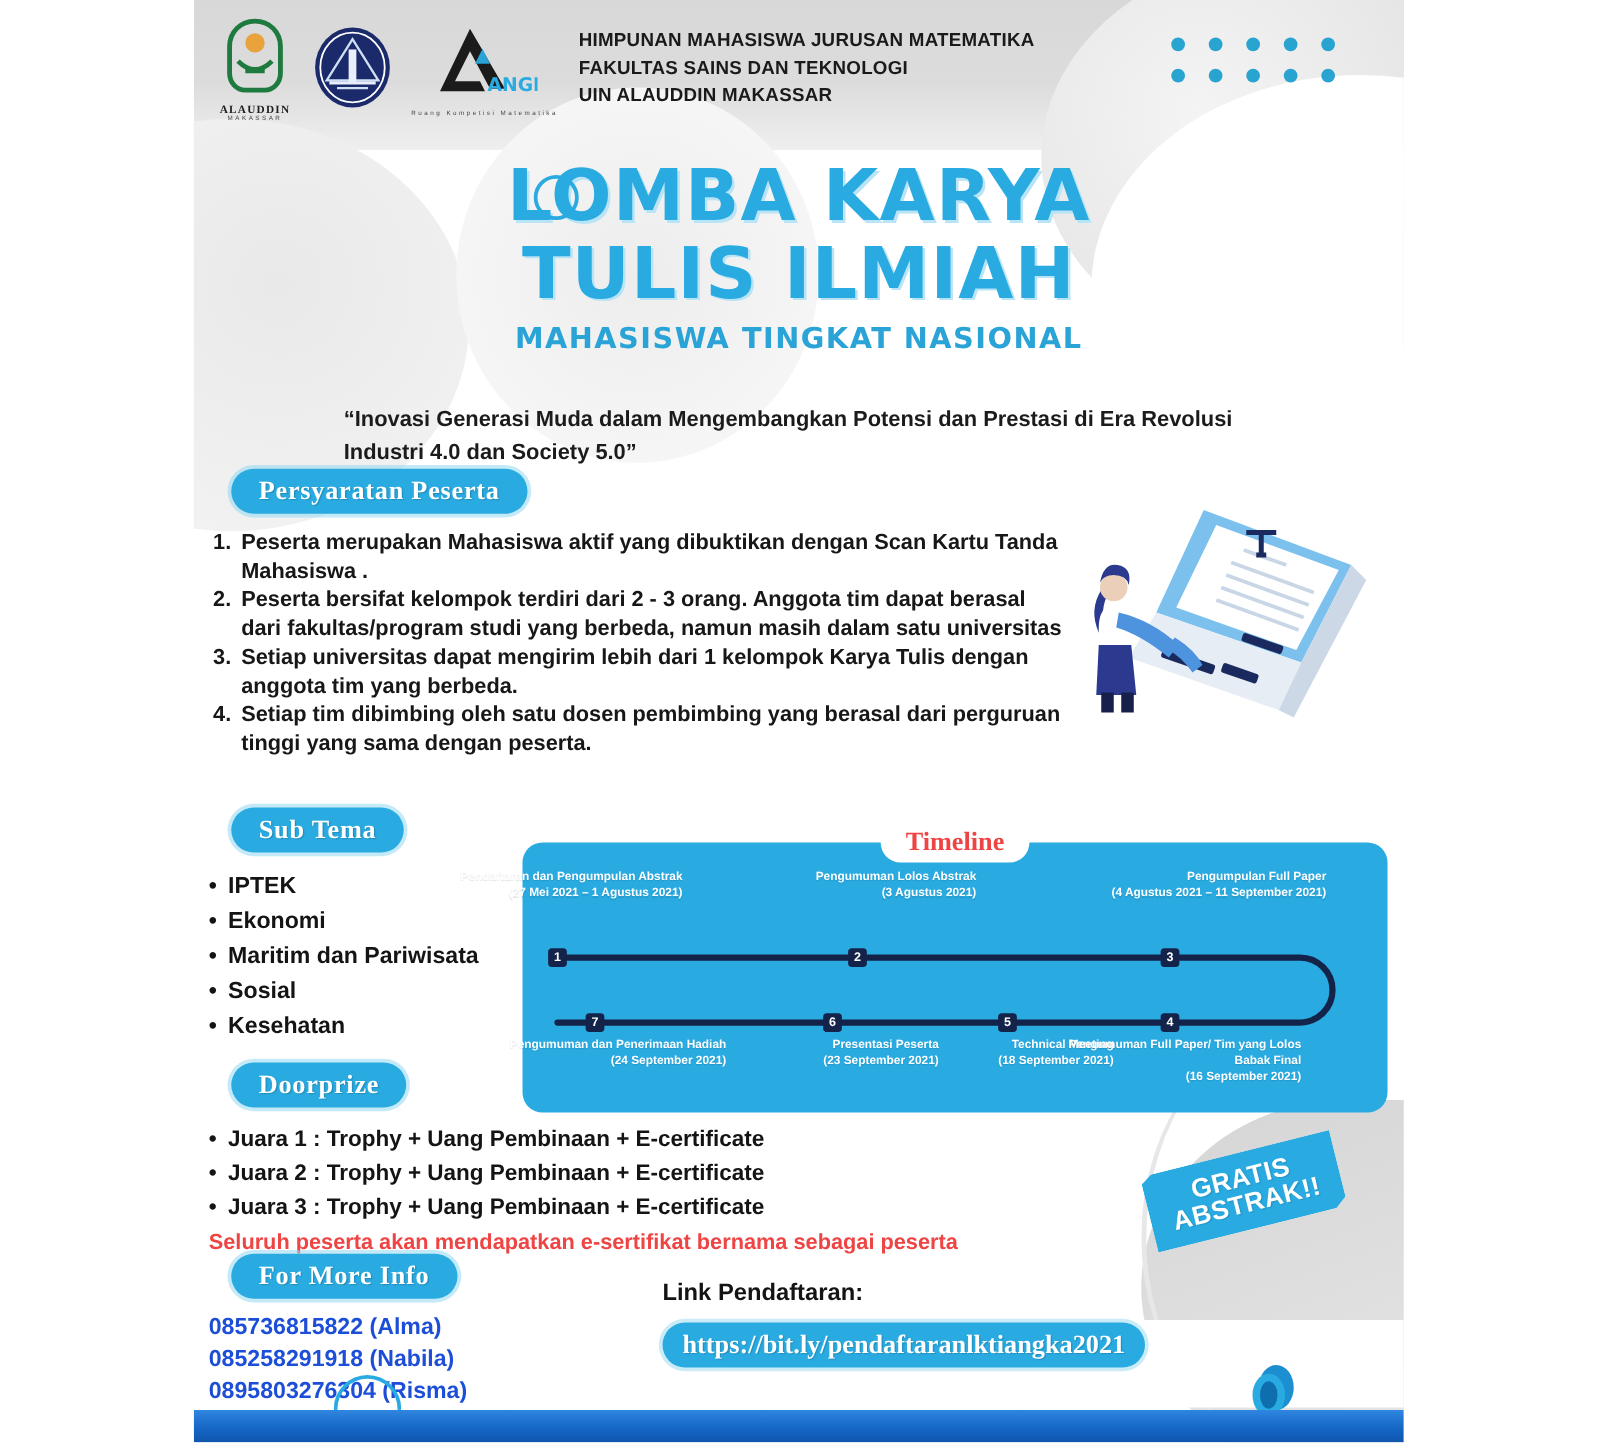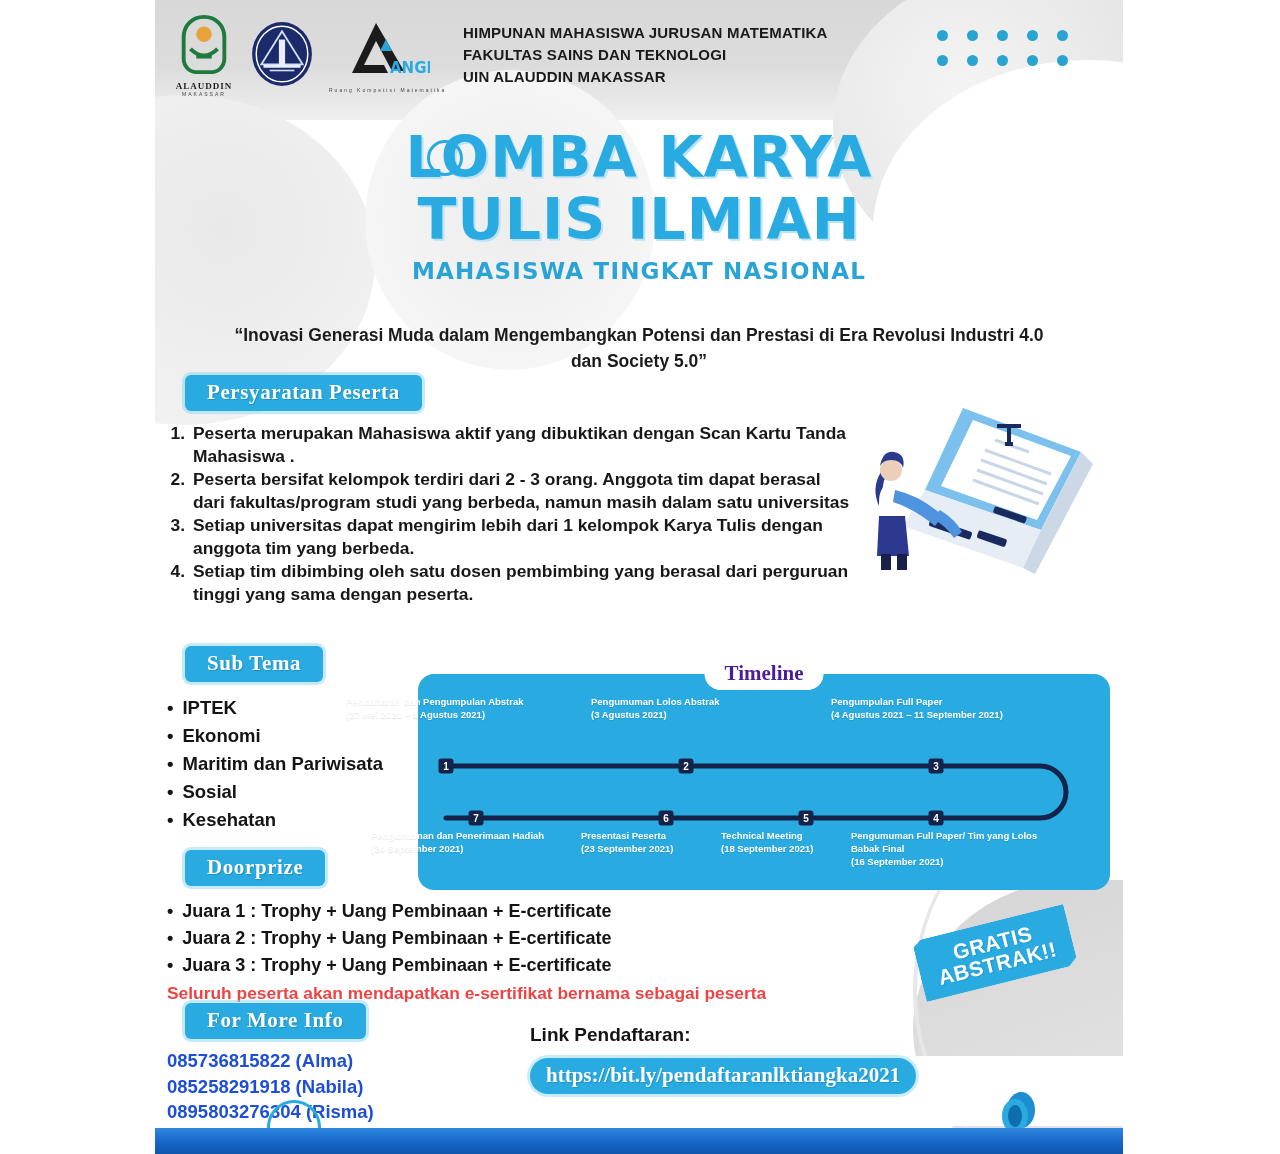--- a/index.html
+++ b/index.html
@@ -91,30 +91,30 @@
     line-height: .98;
   }
   .t1 { font-size: 57px; }
   .t2 { font-size: 57px; margin-top: 6px; }
   .t3 {
     font-family: "DejaVu Sans", sans-serif;
     font-size: 23px; font-weight: bold; color: #2aa3d6; letter-spacing: 1.2px;
     margin-top: 10px;
   }
   .tagline {
-    position: absolute; left: 0; top: 322px; width: 968px; text-align: center;
+    position: absolute; left: 0; top: 322px; width: 968px; text-align: left;
     font-size: 17.5px; font-weight: bold; color: #1b1b1b; line-height: 1.5;
-    padding: 0 64px;
+    padding: 0 120px;
   }
 
   
   .pill {
     display: inline-block; background: #29abe2; color: #ffffff;
     font-family: "Liberation Serif", serif; font-weight: bold;
-    border-radius: 6px; padding: 5px 22px 6px;
+    border-radius: 18px; padding: 5px 22px 6px;
     font-size: 21px; letter-spacing: .6px;
     box-shadow: 0 0 0 3px rgba(150,217,240,.55);
     text-shadow: 1px 1px 1px rgba(0,0,0,.18);
   }
 
   .sec-req { position: absolute; left: 30px; top: 375px; }
   .req-list {
     position: absolute; left: 10px; top: 422px; width: 690px;
     color: #171717; font-size: 17.4px; font-weight: bold; line-height: 1.32;
   }
@@ -156,27 +156,27 @@
     text-shadow: 1px 1px 1px rgba(0,0,0,.16);
   }
 
   
   .timeline {
     position: absolute; left: 263px; top: 674px; width: 692px; height: 216px;
     background: #29abe2; border-radius: 16px;
   }
   .tl-badge {
     position: absolute; left: 50%; top: -16px; transform: translateX(-50%);
-    background: #ffffff; color: #4c1d95;
+    background: #ffffff; color: #ef4444;
     font-family: "Liberation Serif", serif; font-weight: bold; font-size: 21px;
     border-radius: 16px; padding: 3px 20px 4px;
   }
   .tl-svg { position: absolute; inset: 0; }
   .tl-label {
-    position: absolute; color: #ffffff; text-align: left;
+    position: absolute; color: #ffffff; text-align: right;
     font-size: 9.5px; font-weight: bold; line-height: 1.35;
     text-shadow: 0 1px 1px rgba(0,0,0,.12);
   }
   .tl-num {
     position: absolute; width: 15px; height: 15px;
     background: #14234a; color: #ffffff; border-radius: 3px;
     font-size: 10px; font-weight: bold; line-height: 15px; text-align: center;
     transform: translate(-50%, -50%);
   }
 

